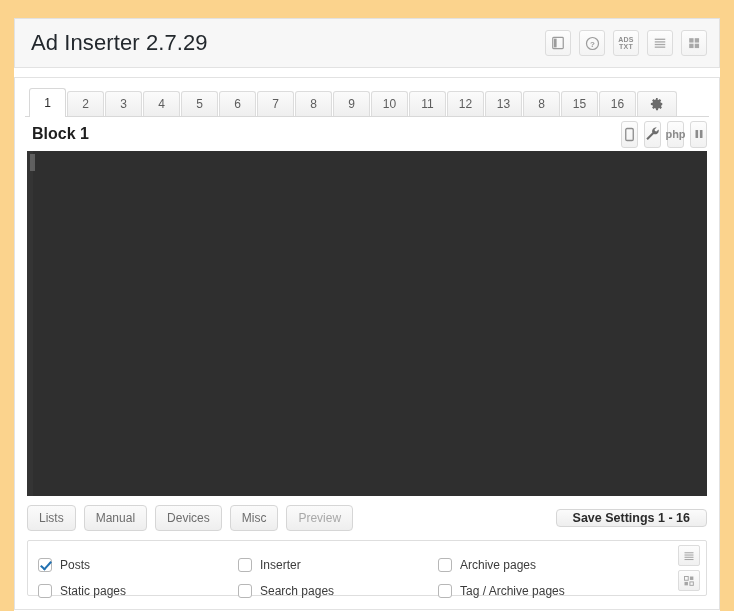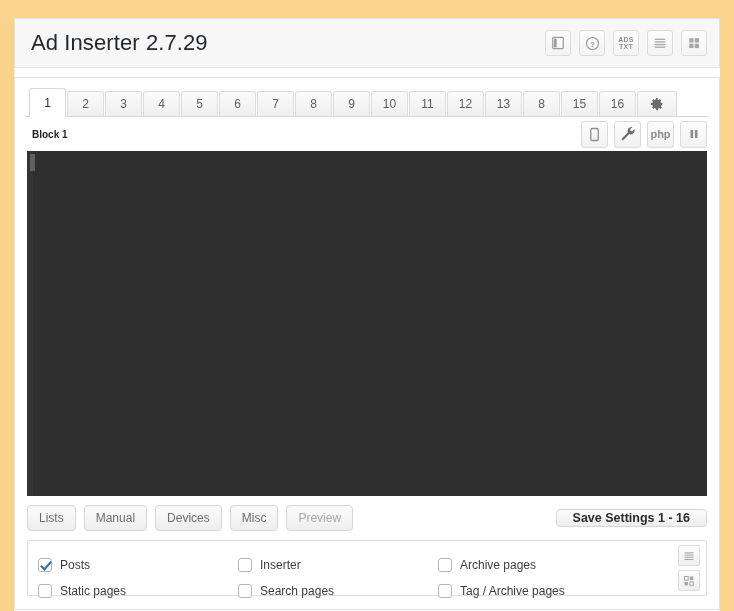--- a/index.html
+++ b/index.html
@@ -123,31 +123,31 @@
 
   
   .block-row {
     display: flex;
     align-items: center;
     justify-content: space-between;
     height: 34px;
     padding: 0 2px 0 7px;
   }
   .block-title {
-    font-size: 10px;
+    font-size: 16px;
     font-weight: bold;
     color: #1f1f1f;
   }
   .block-icons {
     display: flex;
     gap: 6px;
     align-items: center;
   }
   .icon-btn-lg {
-    width: 27px;
+    width: 17px;
     height: 27px;
     border: 1px solid #dadada;
     border-radius: 3px;
     background: linear-gradient(180deg, #fdfdfd 0%, #f1f1f1 100%);
     display: flex;
     align-items: center;
     justify-content: center;
     box-sizing: border-box;
     cursor: pointer;
     color: #777;

